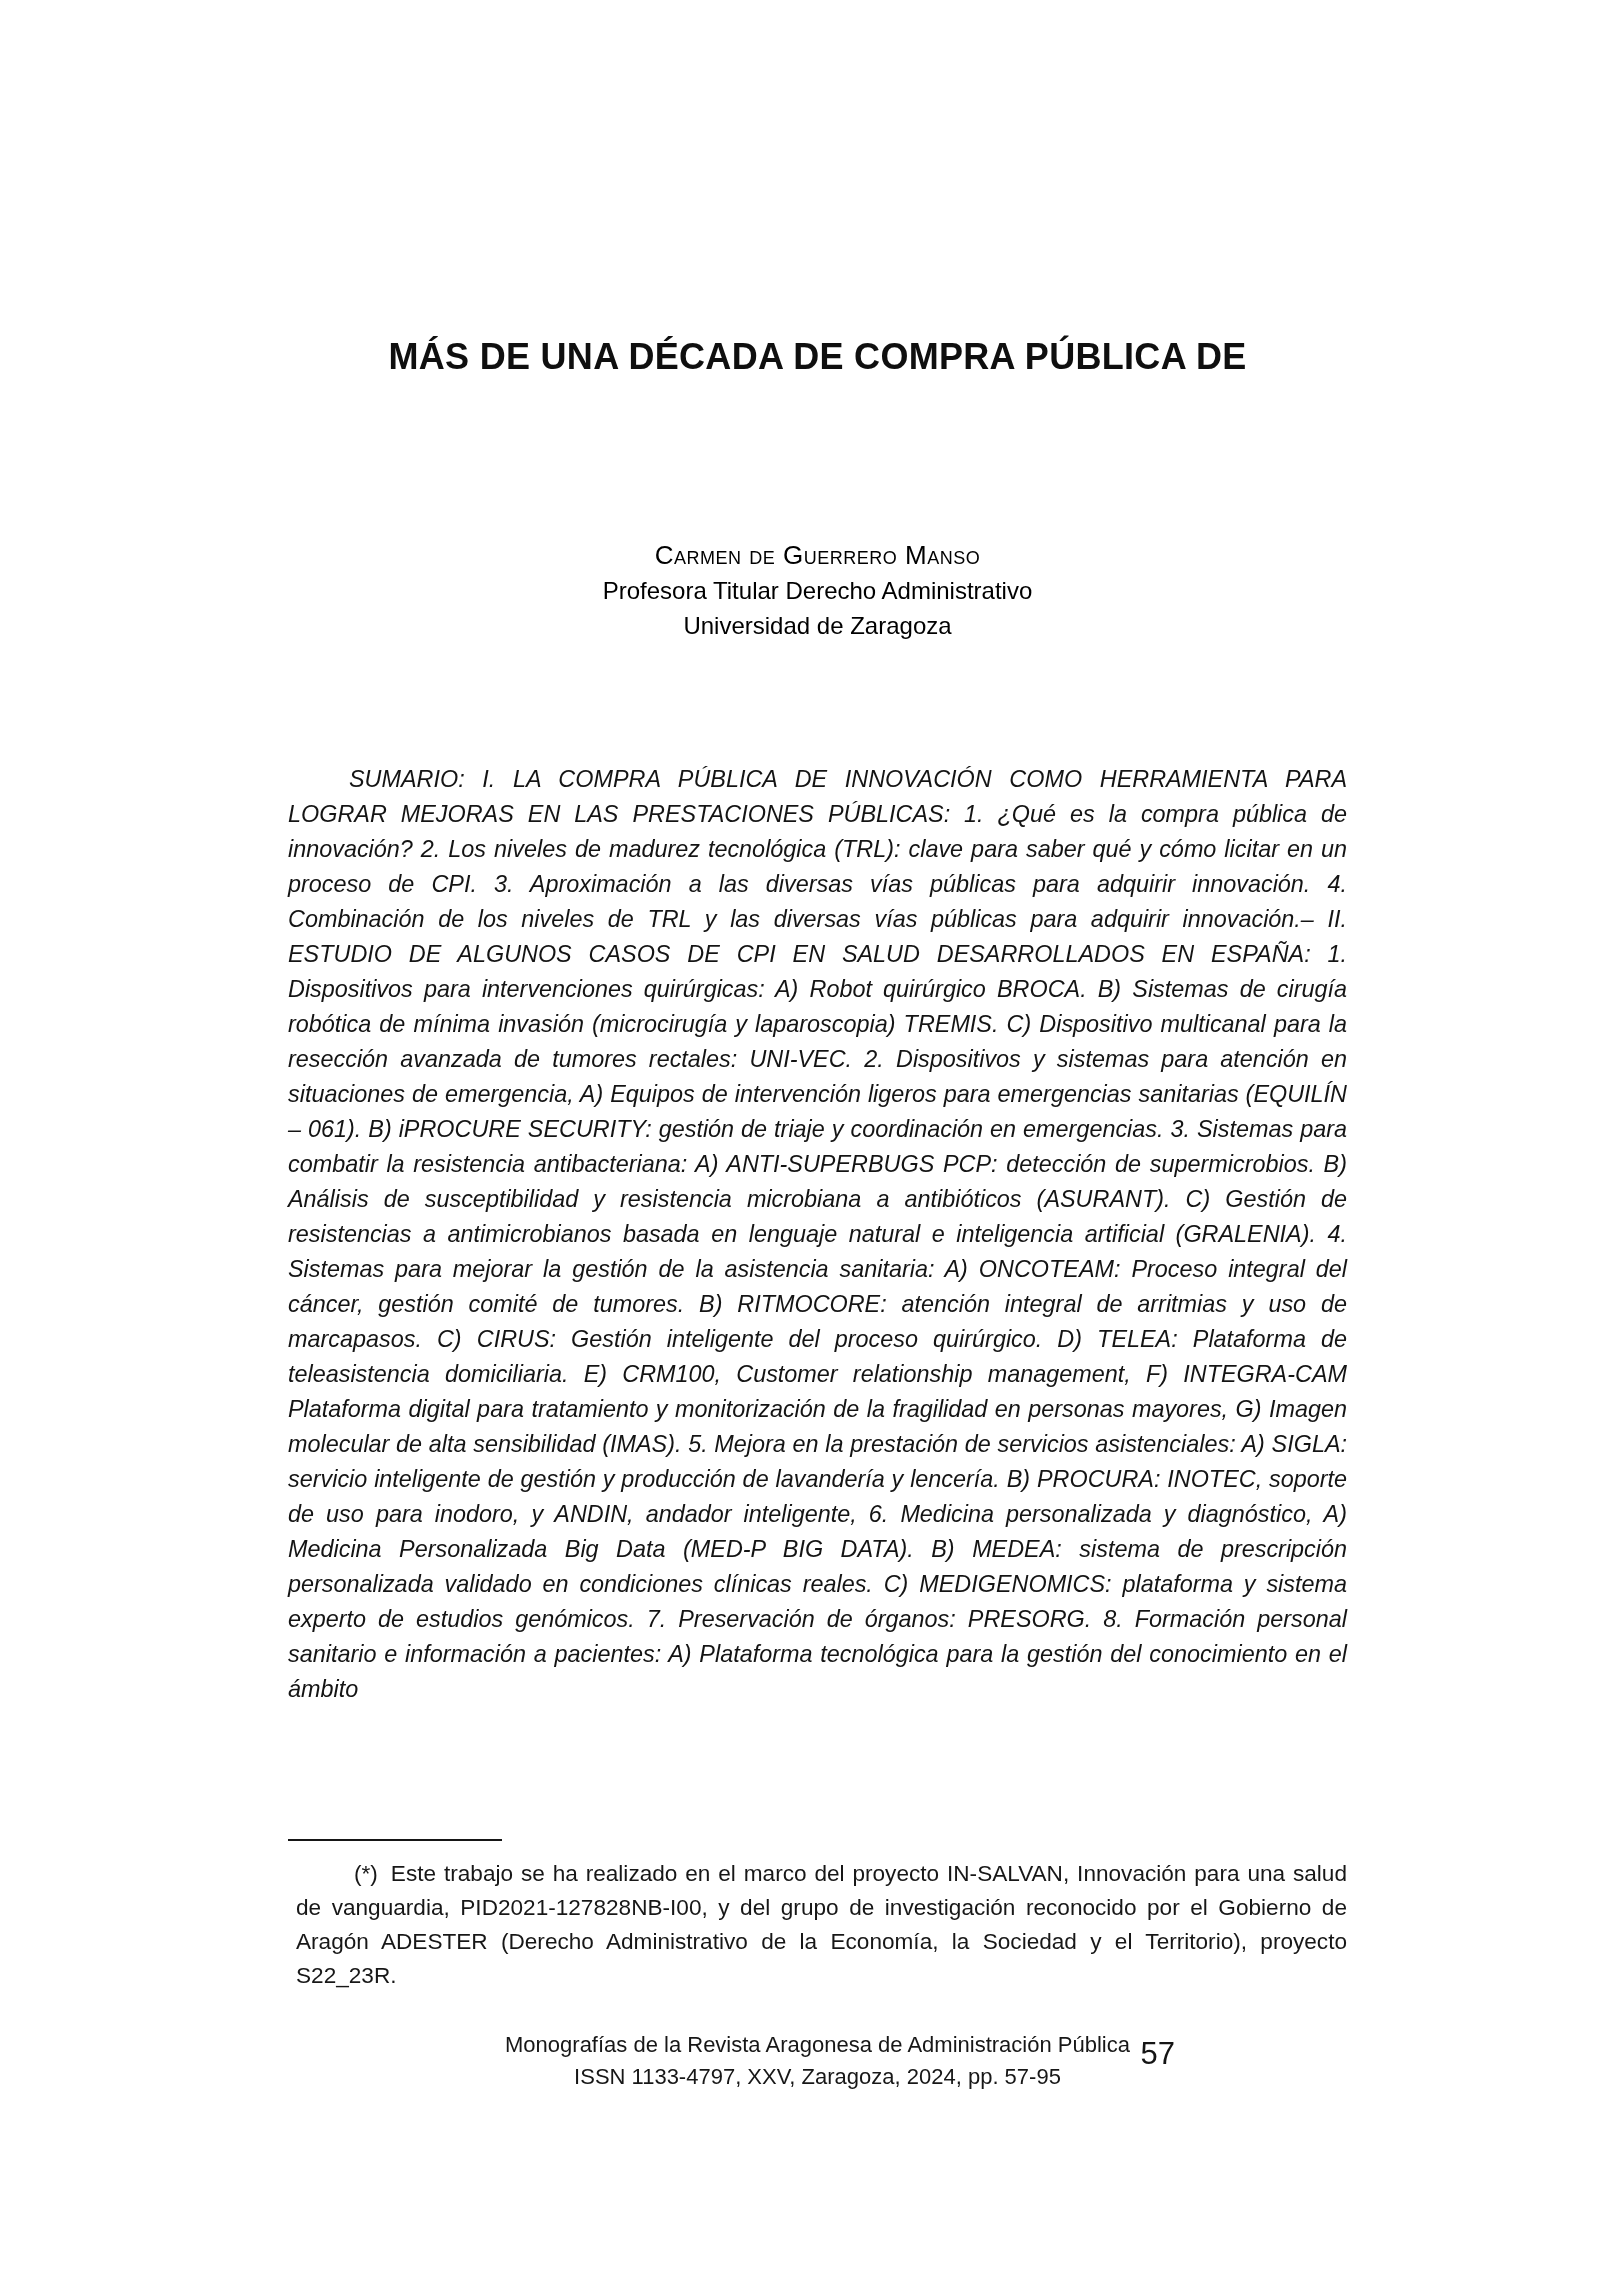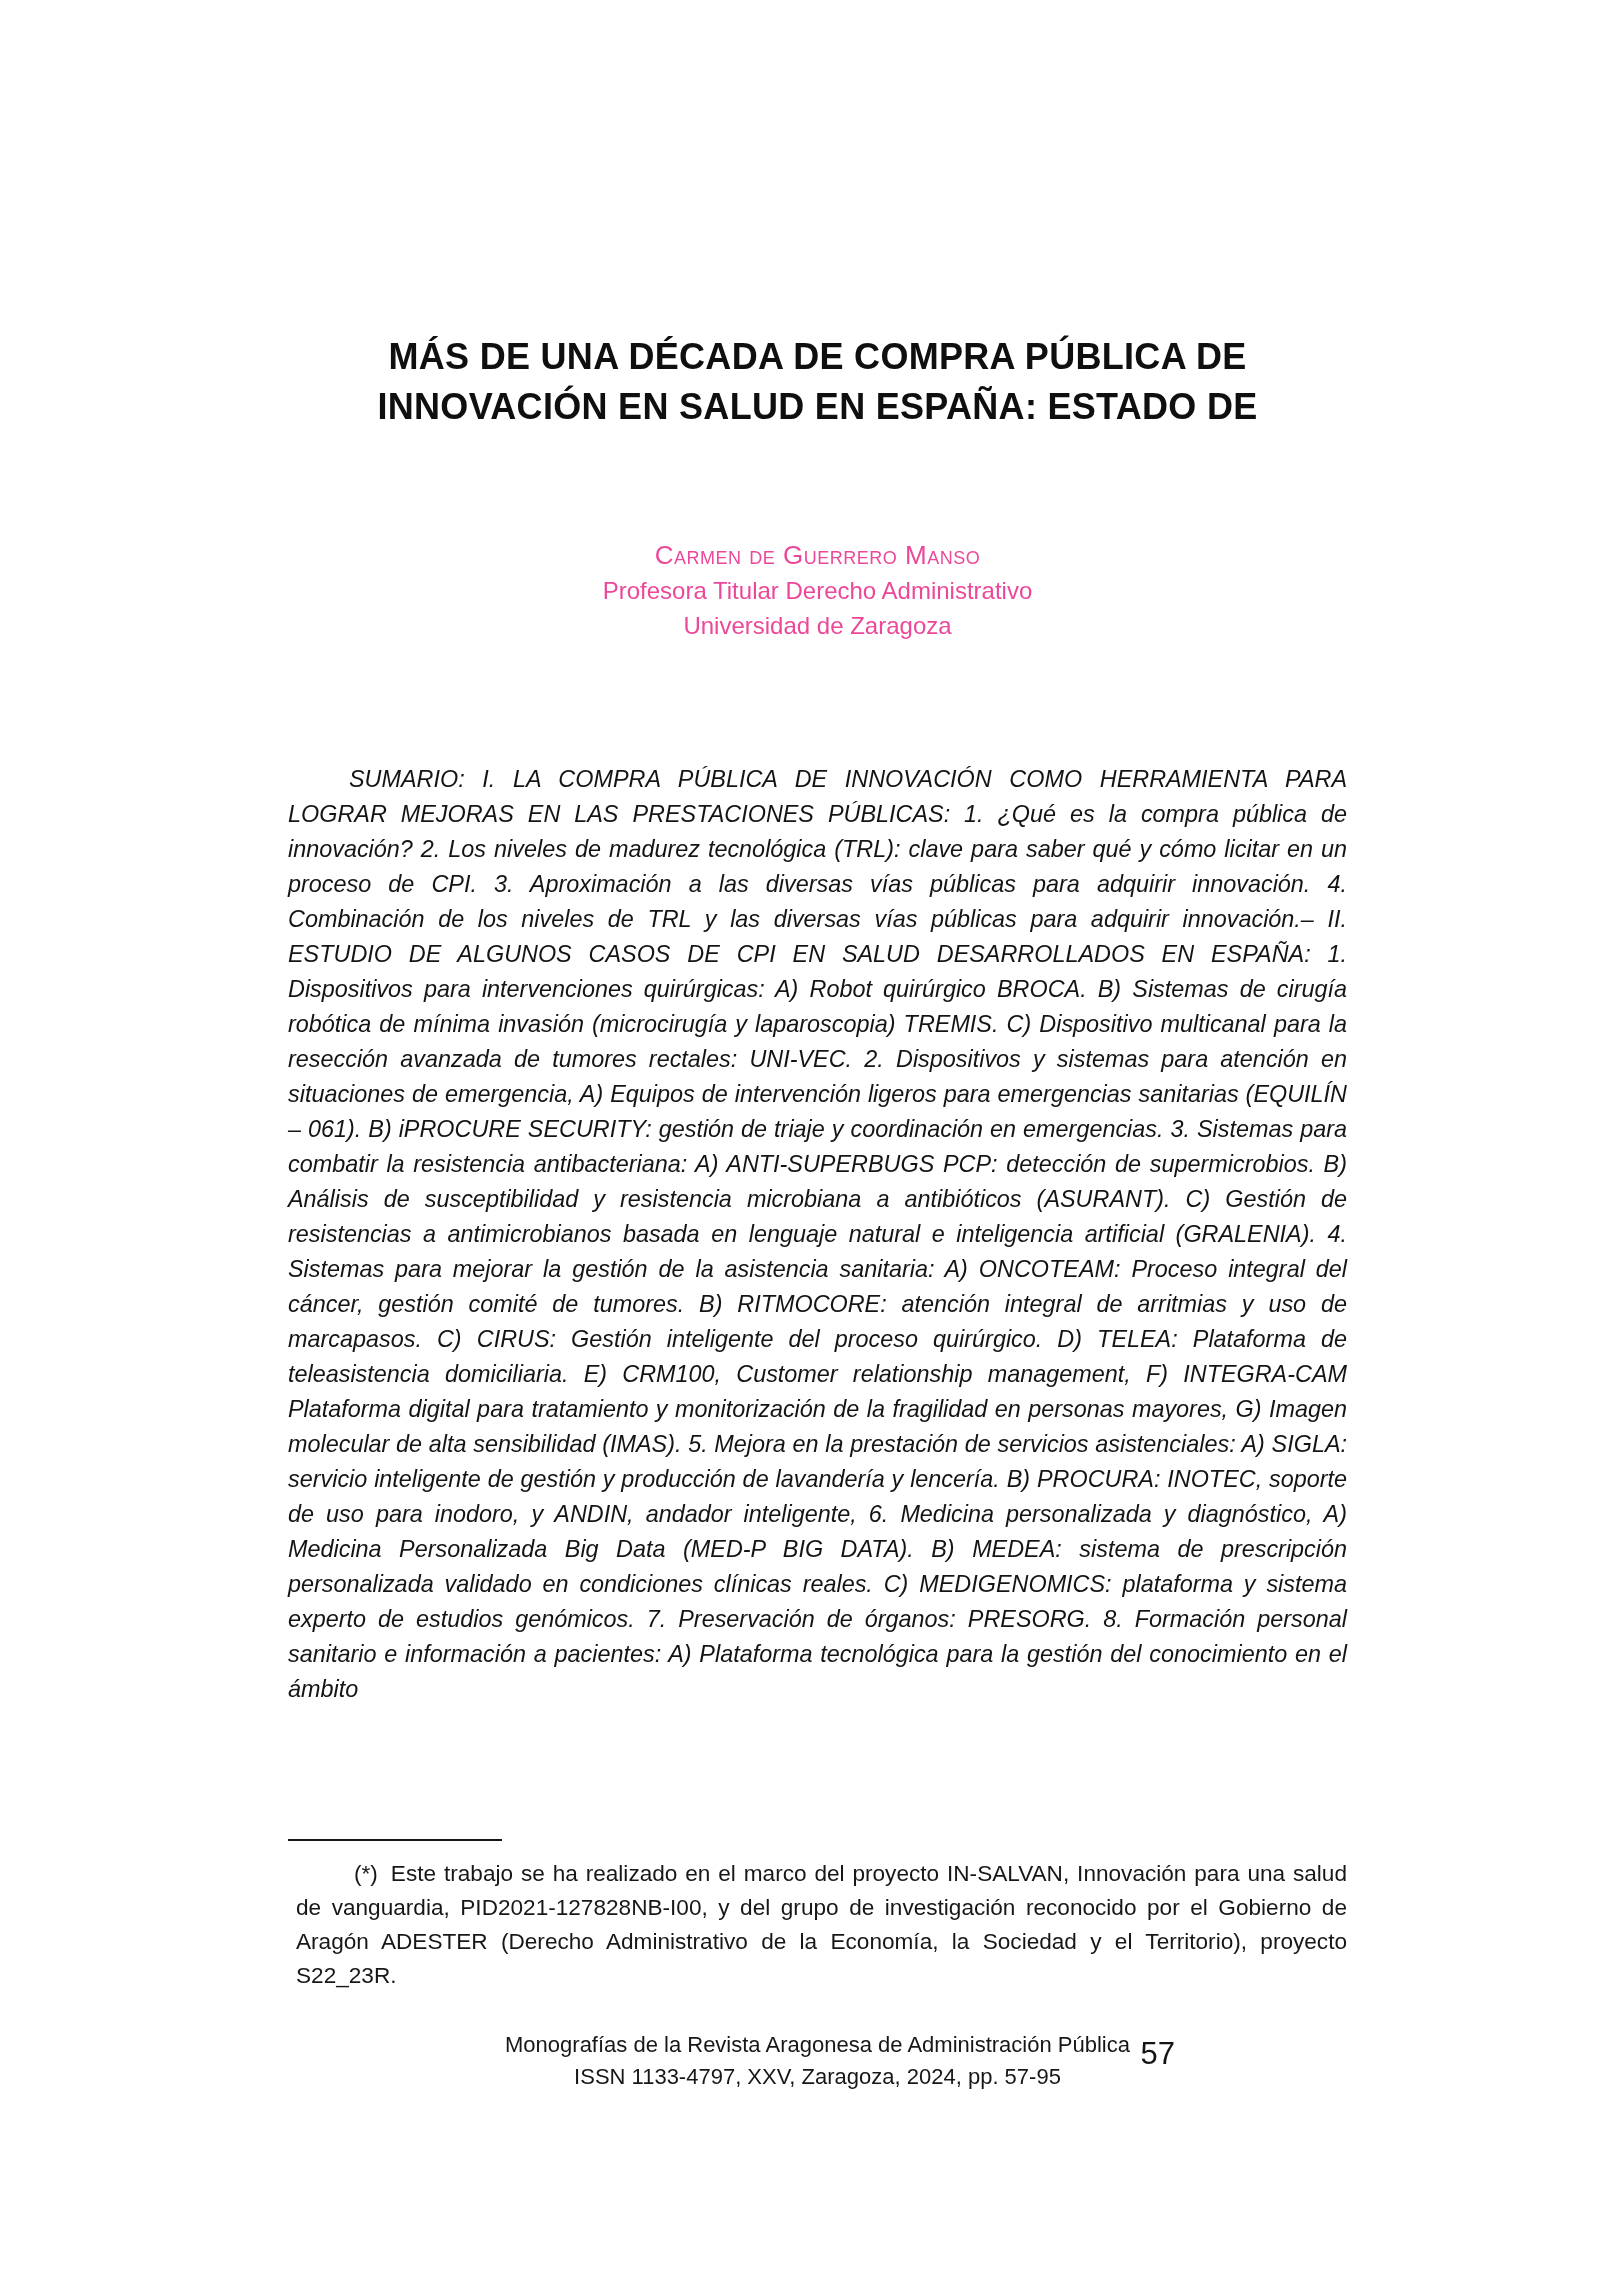--- a/index.html
+++ b/index.html
@@ -39,21 +39,21 @@
     line-height: 0;
     font-weight: bold;
   }
 
   
   .author-block {
     top: 538px;
     text-align: center;
     font-size: 24px;
     line-height: 35px;
-    color: #ec4899;
+    color: #000000;
   }
   .author-name {
     font-variant: small-caps;
     letter-spacing: 0.5px;
     font-size: 26px;
   }
 
   
   .sumario-block { top: 762px; }
   .sumario-paragraph {
@@ -101,21 +101,20 @@
   }
 </style>
 </head>
 <body>
 
 <div class="page">
 
   <header class="content-col title-block">
     <h1 style="margin:0;font-size:inherit;line-height:inherit;font-weight:inherit;">
       <span class="title-line">MÁS DE UNA DÉCADA DE COMPRA PÚBLICA DE</span>
-      <span class="title-line">INNOVACIÓN EN SALUD EN ESPAÑA: ESTADO DE</span>
     </h1>
   </header>
 
   <section class="content-col author-block">
     <div class="author-name">Carmen de Guerrero Manso</div>
     <div>Profesora Titular Derecho Administrativo</div>
     <div>Universidad de Zaragoza</div>
   </section>
 
   <section class="content-col sumario-block">

